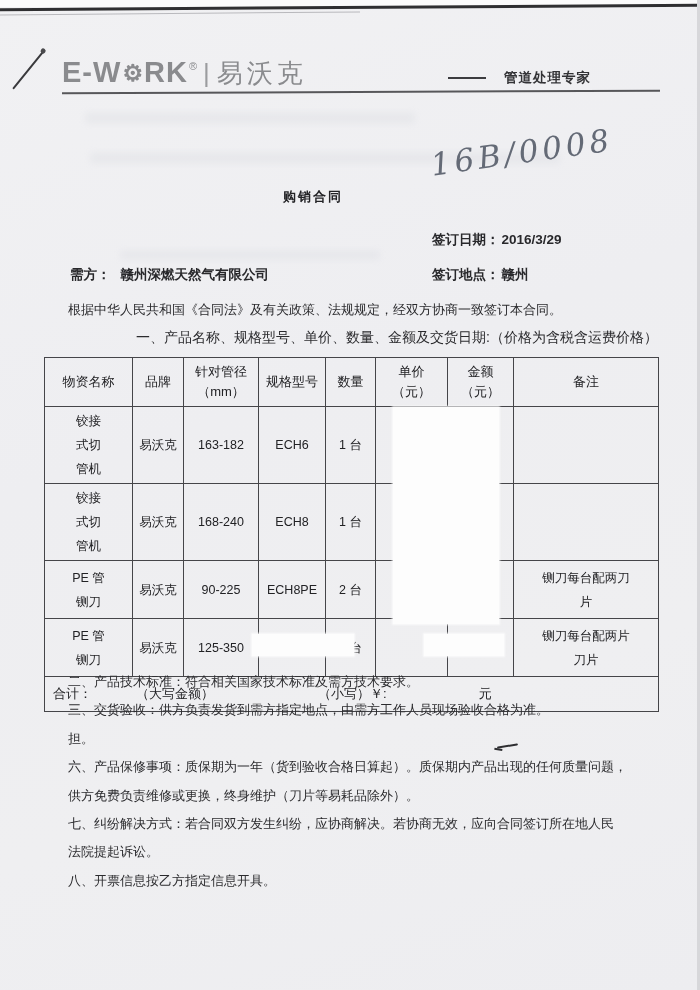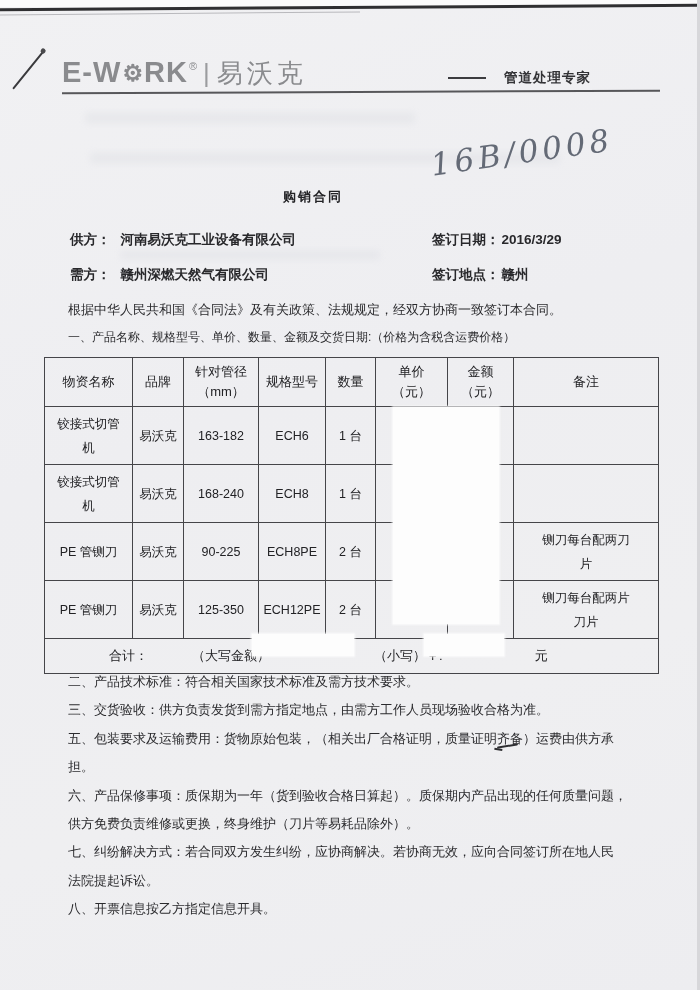--- a/index.html
+++ b/index.html
@@ -34,32 +34,32 @@
   
   .doc-title{position:absolute;left:283px;top:188px;font-size:13px;font-weight:bold;letter-spacing:2px;color:#232326;}
   
   .info-line{position:absolute;left:70px;width:580px;font-size:13.5px;font-weight:600;color:#28282b;}
   .info-supplier{top:231px;}
   .info-buyer{top:266px;}
   .info-left .label{margin-right:10px;}
   .info-right{position:absolute;left:362px;top:0;}
   .info-right .label{margin-right:2px;}
   .preamble{position:absolute;left:68px;top:301px;width:590px;font-size:13px;color:#2b2b2e;}
-  .section-one{position:absolute;left:68px;top:329px;width:590px;font-size:12px;color:#2b2b2e;}
+  .section-one{position:absolute;left:68px;top:329px;width:590px;font-size:14px;color:#2b2b2e;text-align:right;}
   
   .ptable{position:absolute;left:44px;top:357px;border-collapse:collapse;table-layout:fixed;width:614px;}
   .ptable td{border:1.5px solid #454549;text-align:center;vertical-align:middle;font-size:12.5px;color:#222225;
     padding:2px 4px;line-height:24px;background:transparent;}
   .ptable tr.hdr td{height:44px;font-size:13px;line-height:20px;}
   .ptable tr.row td{height:53px;}
-  .ptable td.c0{padding:2px 10px;}
+  .ptable td.c0{padding:2px 26px;}
   .ptable td.c7{padding:2px 24px;}
   .ptable tr.total td{height:30px;padding:2px 8px;}
   .total-flex{display:flex;align-items:center;font-size:13px;}
-  .total-flex .t-label{margin-left:56px;}
+  .total-flex .t-label{}
   .total-flex .t-words{margin-left:44px;}
   .total-flex .t-digits{margin-left:104px;}
   .total-flex .t-unit{margin-left:92px;}
   
   .whiteout{position:absolute;background:#fdfdfd;box-shadow:0 0 2px 1px rgba(253,253,253,0.9);}
   .wo-main{left:393px;top:407px;width:106px;height:217px;}
   .wo-words{left:252px;top:634px;width:102px;height:22px;}
   .wo-digits{left:424px;top:634px;width:80px;height:22px;}
   .pen-strike{position:absolute;left:497px;top:745px;width:21px;height:2px;background:#2e2e31;transform:rotate(-9deg);border-radius:2px;}
   .pen-strike:before{content:"";position:absolute;left:-3px;top:2px;width:8px;height:1.5px;background:#2e2e31;transform:rotate(18deg);}
@@ -94,21 +94,20 @@
     <span class="dash"></span>
     <span class="txt">管道处理专家</span>
   </div>
   <div class="header-rule"></div>
 
   <div class="handwritten">16B/0008</div>
 
   <div class="doc-title">购销合同</div>
 
   <div class="info-line info-supplier">
-    <span class="info-left"><span class="label">供方：</span><span>河南易沃克工业设备有限公司</span></span>
     <span class="info-right"><span class="label">签订日期：</span><span>2016/3/29</span></span>
   </div>
   <div class="info-line info-buyer">
     <span class="info-left"><span class="label">需方：</span><span>赣州深燃天然气有限公司</span></span>
     <span class="info-right"><span class="label">签订地点：</span><span>赣州</span></span>
   </div>
 
   <div class="preamble">根据中华人民共和国《合同法》及有关政策、法规规定，经双方协商一致签订本合同。</div>
   <div class="section-one">一、产品名称、规格型号、单价、数量、金额及交货日期:（价格为含税含运费价格）</div>
 
@@ -187,21 +186,20 @@
   </tbody>
     </table>
 
   <div class="whiteout wo-main"></div>
   <div class="whiteout wo-words"></div>
   <div class="whiteout wo-digits"></div>
 
   <div class="terms">
     <div class="tline">二、产品技术标准：符合相关国家技术标准及需方技术要求。</div>
     <div class="tline">三、交货验收：供方负责发货到需方指定地点，由需方工作人员现场验收合格为准。</div>
-    <div class="tline">五、包装要求及运输费用：货物原始包装，（相关出厂合格证明，质量证明齐备）运费由供方承</div>
     <div class="tline">担。</div>
     <div class="tline">六、产品保修事项：质保期为一年（货到验收合格日算起）。质保期内产品出现的任何质量问题，</div>
     <div class="tline">供方免费负责维修或更换，终身维护（刀片等易耗品除外）。</div>
     <div class="tline">七、纠纷解决方式：若合同双方发生纠纷，应协商解决。若协商无效，应向合同签订所在地人民</div>
     <div class="tline">法院提起诉讼。</div>
     <div class="tline">八、开票信息按乙方指定信息开具。</div>
   </div>
 
   <div class="pen-strike"></div>
 

